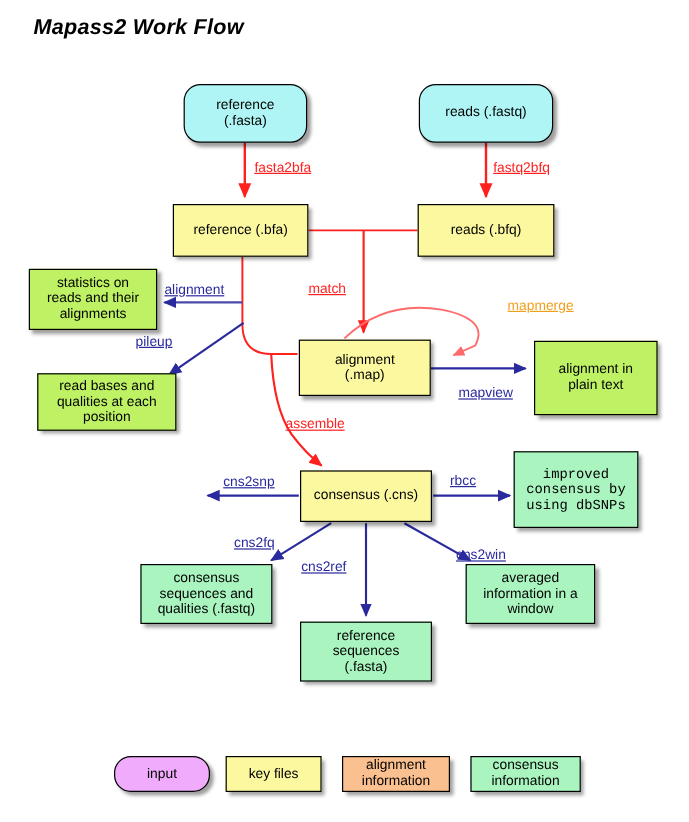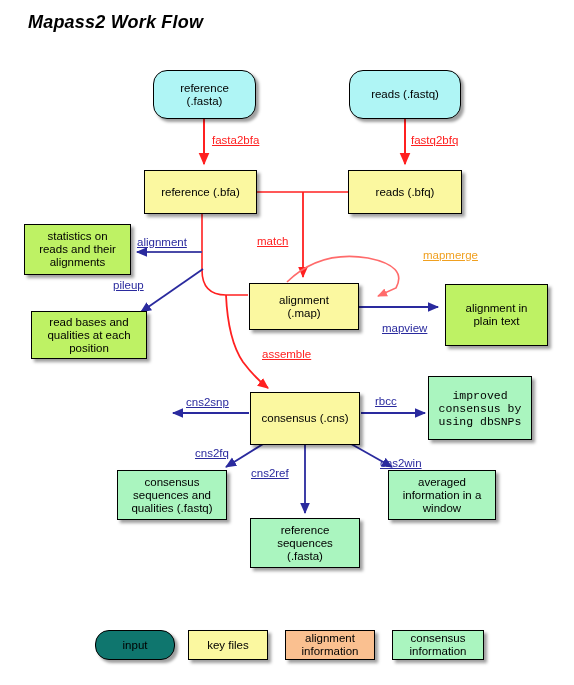--- a/index.html
+++ b/index.html
@@ -75,21 +75,21 @@
     border: 1.6px solid #000000;
     display: flex;
     align-items: center;
     justify-content: center;
     text-align: center;
     font-size: 11.5px;
     line-height: 13px;
     color: #000000;
     box-shadow: 3px 3px 3px rgba(0,0,0,0.38);
   }
-  .legend-item.input   { background: #0f766e; border-radius: 14px; }
+  .legend-item.input   { background: #f0abfc; border-radius: 14px; }
   .legend-item.keyfile { background: #fbf8a0; }
   .legend-item.align   { background: #fac090; }
   .legend-item.cons    { background: #aaf5bf; }
 </style>
 </head>
 <body>
 
 <div id="canvas">
 
   <div class="title">Mapass2 Work Flow</div>
@@ -180,21 +180,21 @@
   </div>
 
   <div class="node align" style="left:445px; top:284px; width:103px; height:62px;">
     <div>
       <div>alignment in</div>
       <div>plain text</div>
     </div>
   </div>
 
 
-  <div class="node keyfile" style="left:250px; top:392px; width:110px; height:53px;">
+  <div class="node keyfile" style="left:250px; top:392px; width:110px; height:43px;">
     <div>consensus (.cns)</div>
   </div>
 
   <div class="node cons" style="left:428px; top:376px; width:104px; height:64px;font-family:Liberation Mono, monospace;">
     <div>
       <div>improved</div>
       <div>consensus by</div>
       <div>using dbSNPs</div>
     </div>
   </div>
@@ -230,21 +230,21 @@
   <div class="edge-label" style="left:257px; top:235px;">match</div>
 
   <div class="edge-label orange" style="left:397px; top:249px;">mapmerge</div>
 
   <div class="edge-label navy" style="left:382px; top:311px;margin-top:11px;">mapview</div>
 
   <div class="edge-label navy" style="left:137px; top:236px;">alignment</div>
 
   <div class="edge-label navy" style="left:113px; top:279px;">pileup</div>
 
-  <div class="edge-label" style="left:238px; top:348px;padding-left:24px;">assemble</div>
+  <div class="edge-label" style="left:238px; top:348px;">assemble</div>
 
   <div class="edge-label navy" style="left:186px; top:396px;">cns2snp</div>
 
   <div class="edge-label navy" style="left:375px; top:395px;">rbcc</div>
 
   <div class="edge-label navy" style="left:195px; top:447px;">cns2fq</div>
 
   <div class="edge-label navy" style="left:251px; top:467px;text-align:right;">cns2ref</div>
 
   <div class="edge-label navy" style="left:380px; top:440px;margin-top:17px;">cns2win</div>

